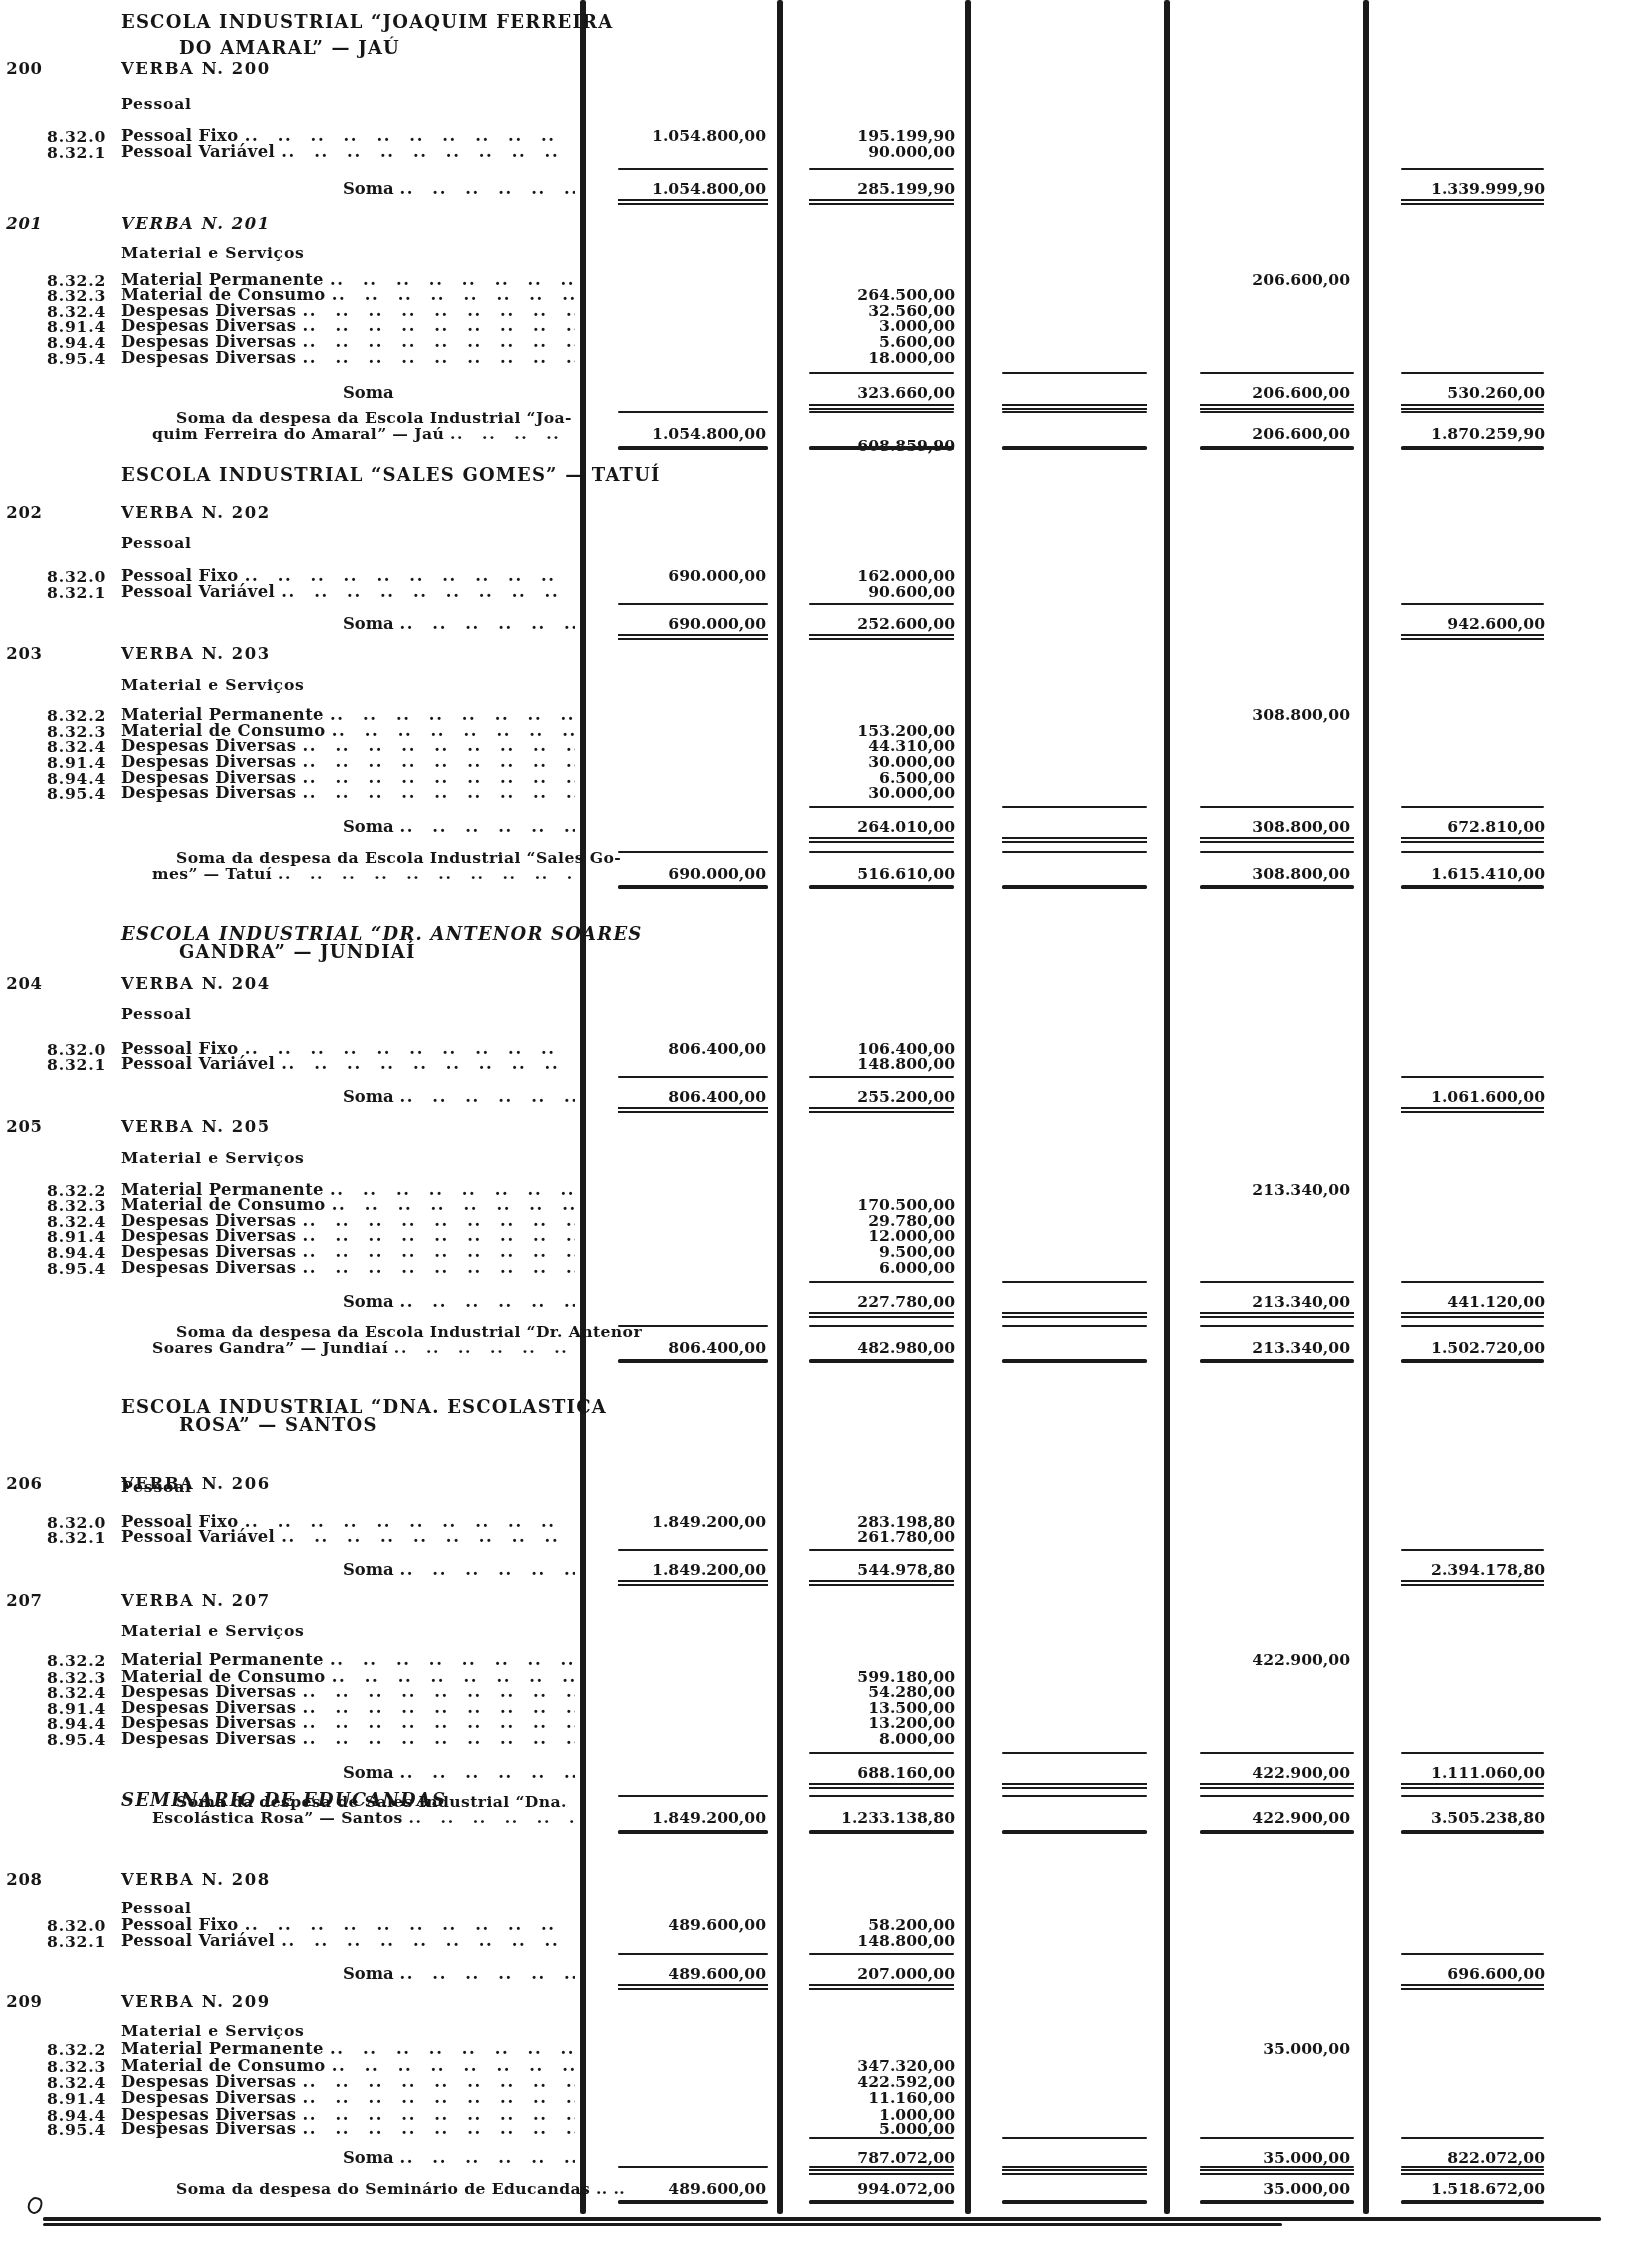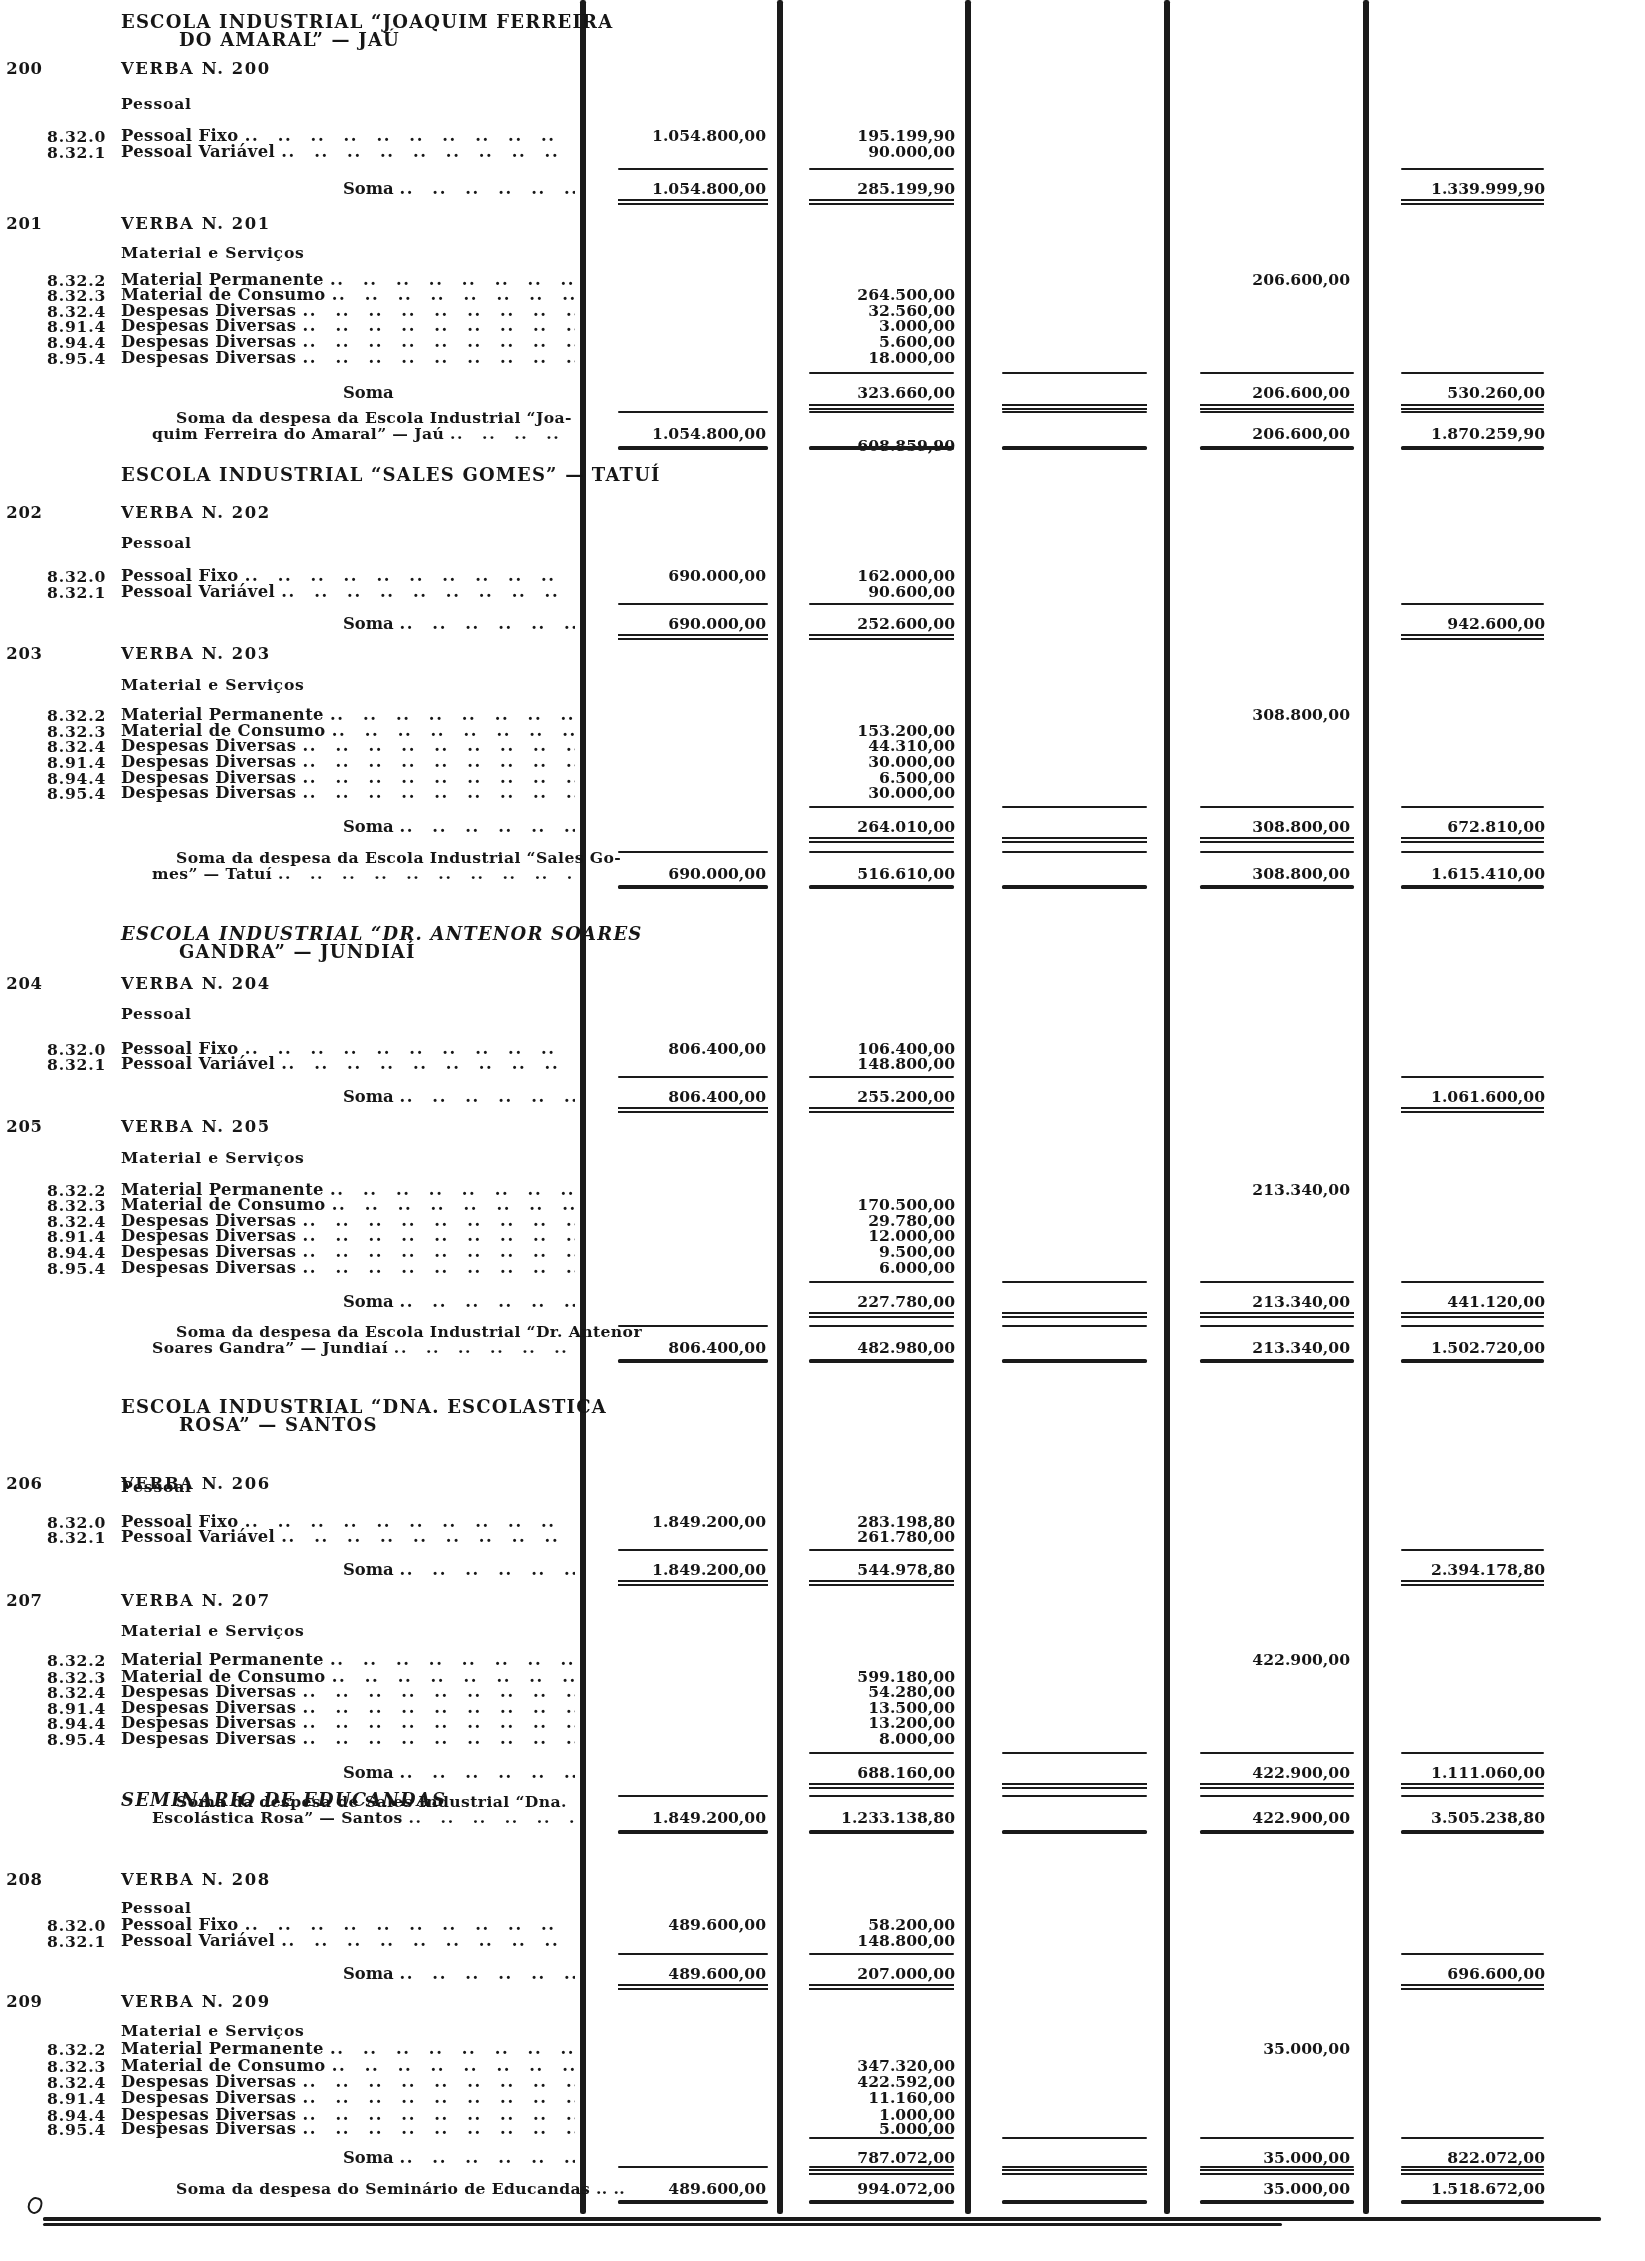--- a/index.html
+++ b/index.html
@@ -43,21 +43,21 @@
 <div class="page">
   <div class="vrule" style="left:580px;width:6.2px"></div>
   <div class="vrule" style="left:777px"></div>
   <div class="vrule" style="left:965px"></div>
   <div class="vrule" style="left:1164px"></div>
   <div class="vrule" style="left:1363px"></div>
 
   <div id="rows-layer">
       <div class="r" style="top: 11px;">
         <span class="heading" style="top: 0px;">ESCOLA INDUSTRIAL “JOAQUIM FERREIRA</span>
-        <span class="heading l2" style="top: 18px;">DO AMARAL” — JAÚ</span>
+        <span class="heading l2" style="top: 26px;">DO AMARAL” — JAÚ</span>
       </div>
       <div class="r" style="top: 59px;">
         <span class="mnum">200</span>
         <span class="vtitle">VERBA N. 200</span>
       </div>
       <div class="r" style="top: 94px;">
         <span class="subtitle">Pessoal</span>
       </div>
       <div class="r" style="top: 126px;">
         <span class="code">8.32.0</span>
@@ -75,21 +75,21 @@
       <div class="hl thin" style="left: 1401px; width: 143px; top: 168px;"></div>
       <div class="r" style="top: 179px;">
         <span class="somalbl"><span>Soma </span><span class="leaders">.. .. .. .. .. .. .. .. .. .. .. .. .. .. .. .. .. .. .. .. .. .. .. .. .. .. .. .. .. .. .. .. .. .. .. ..</span></span>
         <span class="amt c1">1.054.800,00</span>
         <span class="amt c2">285.199,90</span>
         <span class="amt c5">1.339.999,90</span>
       </div>
       <div class="dl" style="left: 618px; width: 150px; top: 199px;"></div>
       <div class="dl" style="left: 809px; width: 145px; top: 199px;"></div>
       <div class="dl" style="left: 1401px; width: 143px; top: 199px;"></div>
-      <div class="r" style="top: 214px;">
+      <div class="r" style="top: 214px; font-style: italic;">
         <span class="mnum">201</span>
         <span class="vtitle">VERBA N. 201</span>
       </div>
       <div class="r" style="top: 243px;">
         <span class="subtitle">Material e Serviços</span>
       </div>
       <div class="r" style="top: 270px;">
         <span class="code">8.32.2</span>
         <span class="lbl"><span>Material Permanente </span><span class="leaders">.. .. .. .. .. .. .. .. .. .. .. .. .. .. .. .. .. .. .. .. .. .. .. .. .. .. .. .. .. .. .. .. .. .. .. ..</span></span>
         <span class="amt c4">206.600,00</span>

